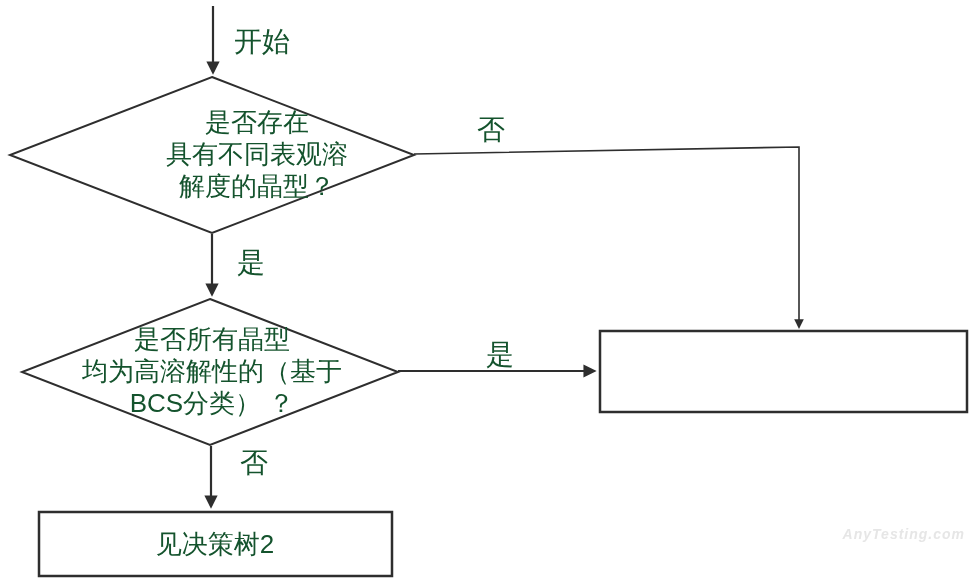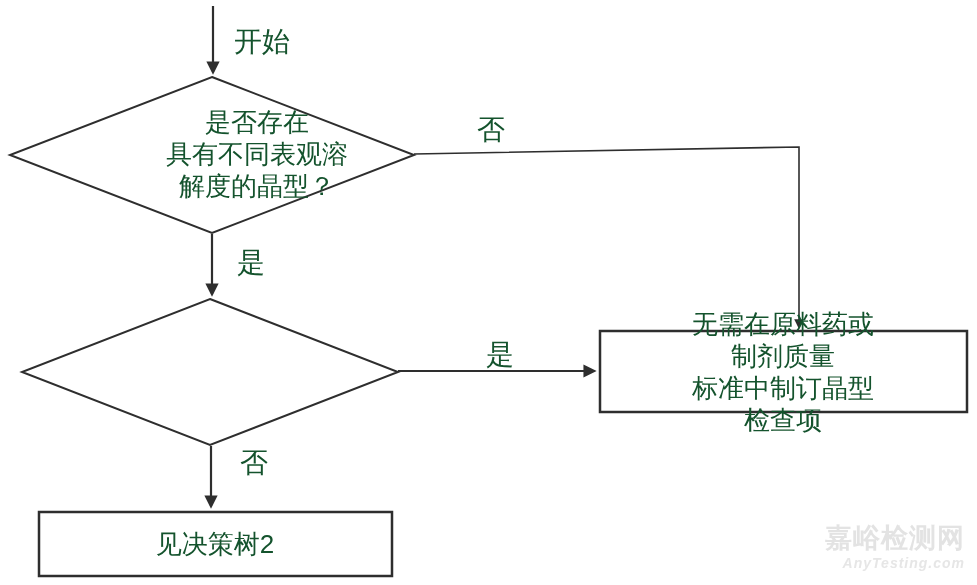--- a/index.html
+++ b/index.html
@@ -84,28 +84,28 @@
   <div class="txt edge-label" style="left:262px; top:42px;">开始</div>
 
   <div class="txt node-text" style="left:213px; top:154px;margin-left:44px;">是否存在
 具有不同表观溶
 解度的晶型？</div>
 
   <div class="txt edge-label" style="left:491px; top:130px;">否</div>
 
   <div class="txt edge-label" style="left:251px; top:263px;">是</div>
 
+  <div class="txt node-text" style="left:212px; top:371px;">是否所有晶型
+均为高溶解性的（基于
+BCS分类） ？</div>
 
   <div class="txt edge-label" style="left:500px; top:355px;">是</div>
 
   <div class="txt edge-label" style="left:254px; top:463px;">否</div>
 
-  <div class="txt node-text" style="left:783px; top:372px;">无需在原料药或制剂质量
-标准中制订晶型检查项</div>
 
   <div class="txt node-text" style="left:215px; top:544px;text-align:center;">见决策树2</div>
 
   <div class="watermark">
-    <div class="wm-zh">嘉峪检测网</div>
     <div class="wm-en">AnyTesting.com</div>
   </div>
 
 </div>
 
 </body></html>

